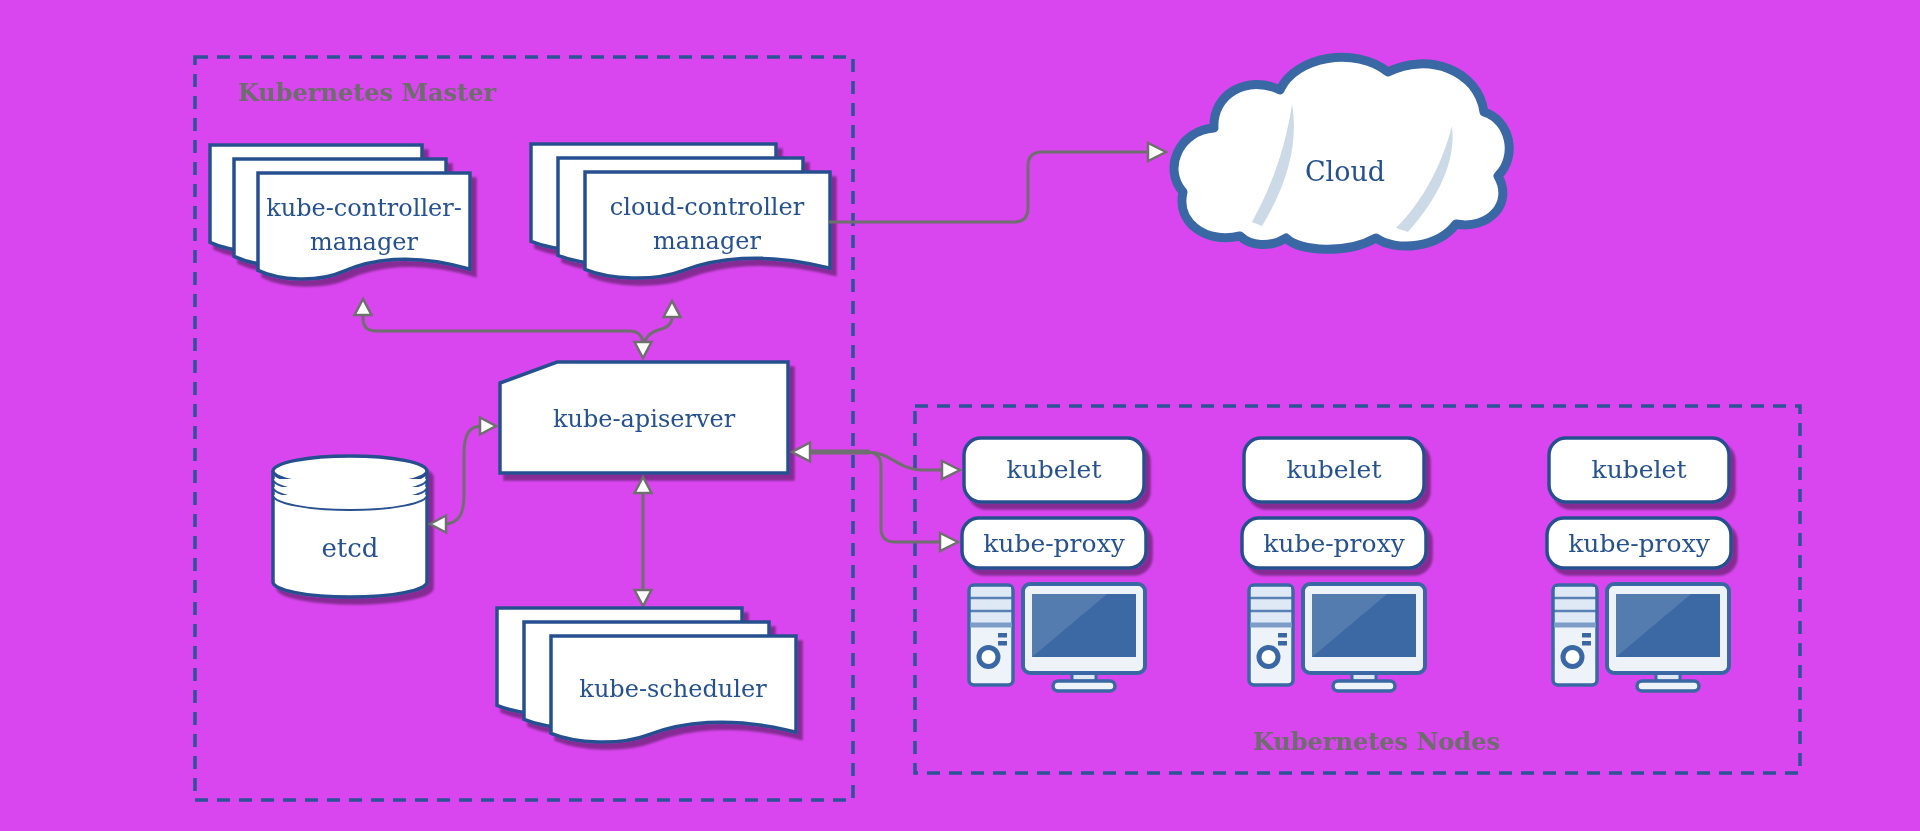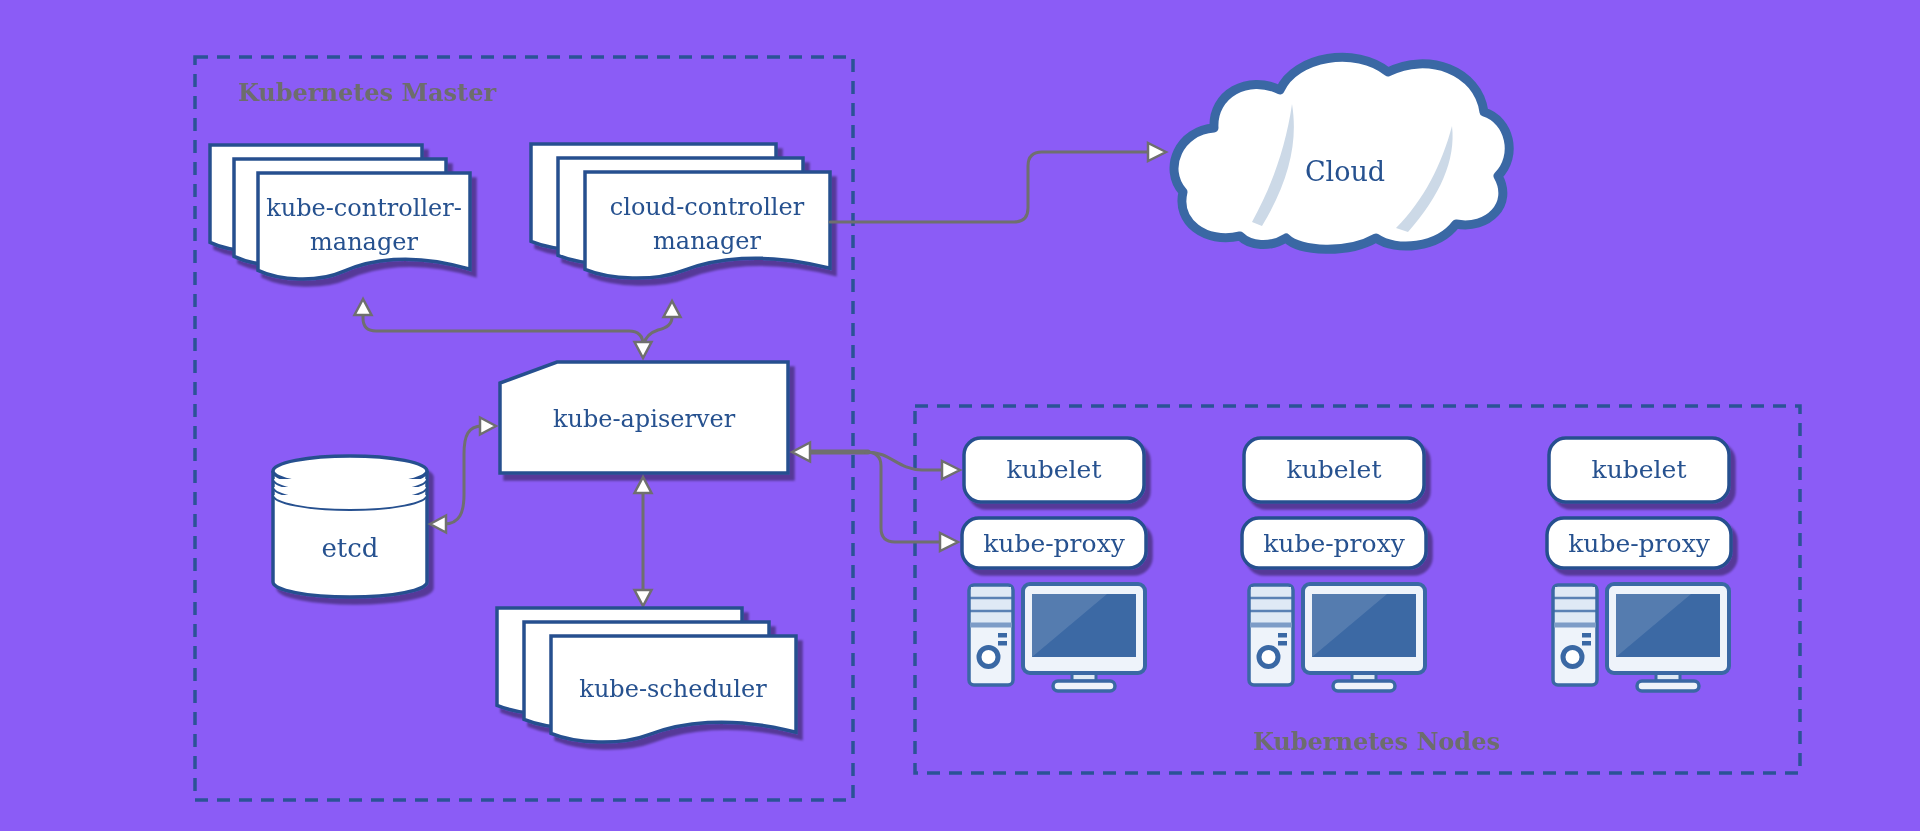--- a/index.html
+++ b/index.html
@@ -1,16 +1,16 @@
 <!DOCTYPE html>
 <html><head>
 <meta charset="utf-8">
 <style>
   html,body{margin:0;padding:0;background:#ffffff;}
-  .stage{width:1920px;height:831px;position:relative;background:#8b5cf6;overflow:hidden;}
+  .stage{width:1920px;height:831px;position:relative;background:#d946ef;overflow:hidden;}
   svg text{font-family:"DejaVu Serif","Liberation Serif",serif;fill:#26518f;}
   .t-section{fill:#6d6d6d;font-weight:bold;font-size:24px;}
   .t-doc{font-size:24px;}
   .t-pill{font-size:25px;}
   .t-etcd{font-size:26px;}
   .t-cloud{font-size:27px;}
   .shape{fill:#ffffff;stroke:#26508f;stroke-width:3.5;}
   .thin{stroke-width:2;}
   .dashbox{fill:none;stroke:#2b5396;stroke-width:3.5;stroke-dasharray:13 9;}
   .arrow{fill:none;stroke:#6f6f6f;stroke-width:3;stroke-linecap:round;}

